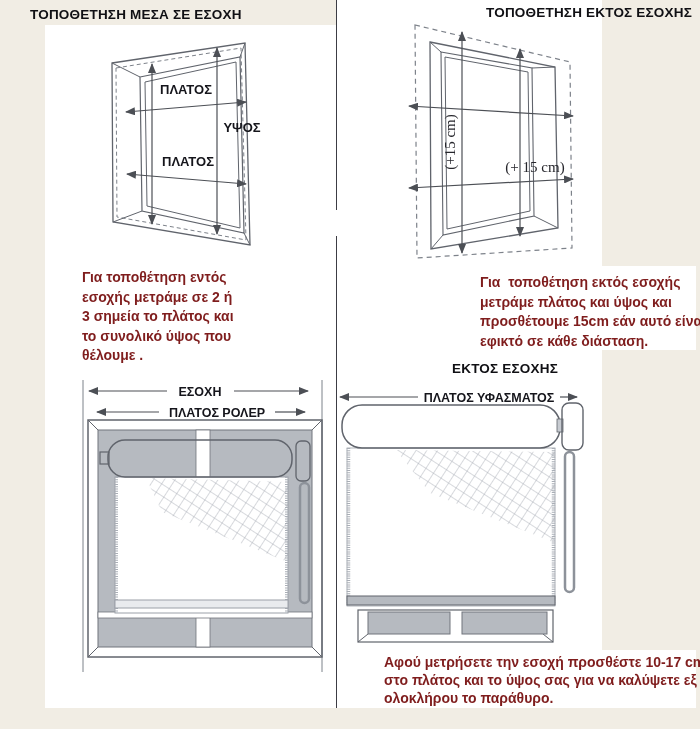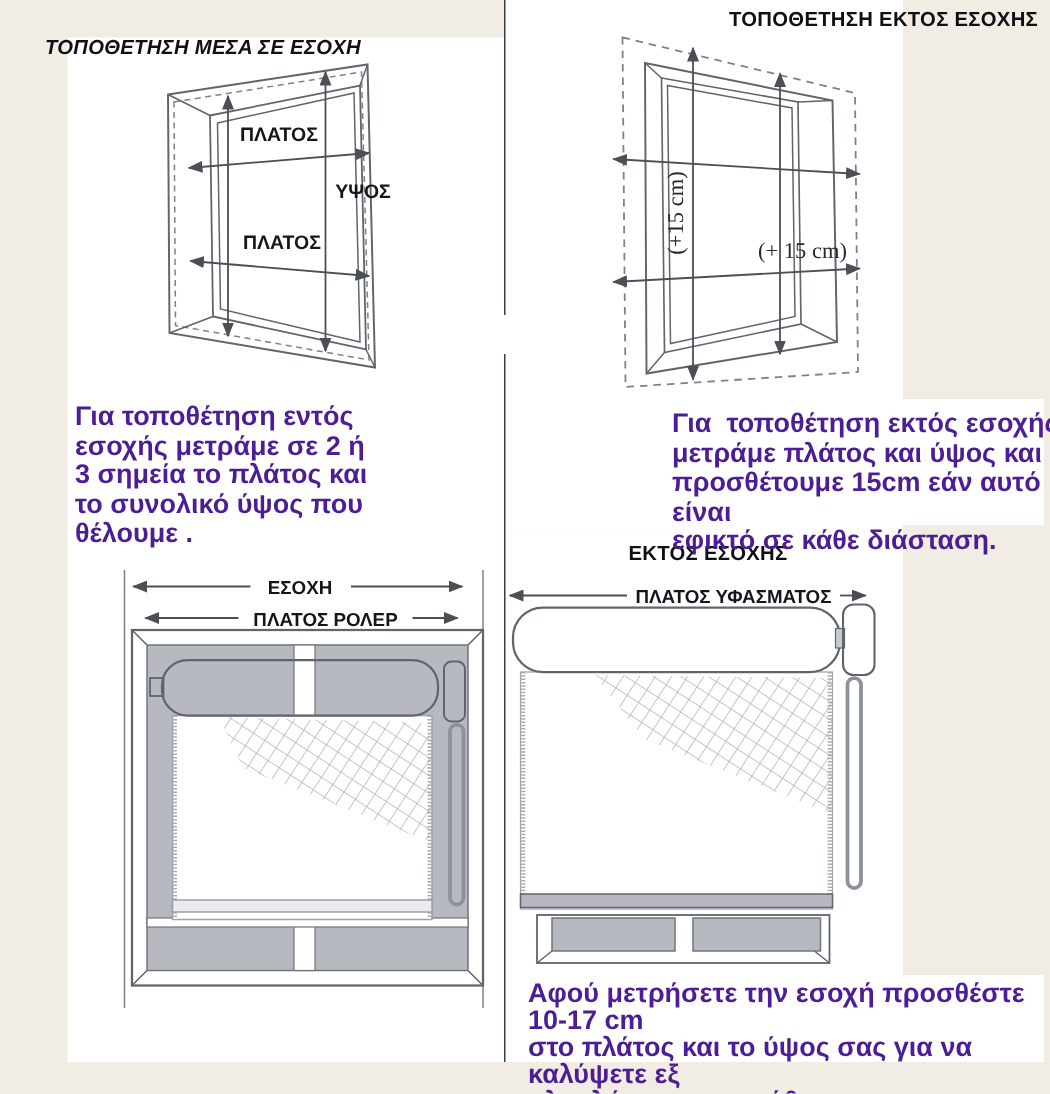--- a/index.html
+++ b/index.html
@@ -7,22 +7,22 @@
     width:700px;height:729px;position:relative;overflow:hidden;
     background:#f1ede4;
     font-family:"Liberation Sans",sans-serif;
   }
   .panel{position:absolute;background:#ffffff;}
   .title{
     position:absolute;font-weight:bold;font-size:13.5px;color:#101014;
     letter-spacing:.2px;white-space:nowrap;
   }
   .cap{
-    position:absolute;font-weight:bold;font-size:18px;line-height:19.5px;
-    color:#4c1d95;white-space:pre-wrap;
+    position:absolute;font-weight:bold;font-size:14px;line-height:19.5px;
+    color:#7f1d1d;white-space:pre-wrap;margin-left:32px;
   }
   .vdiv{position:absolute;left:336px;width:1px;background:#3c3c44;}
   .diag{position:absolute;}
   .dlabel{font:bold 13px "Liberation Sans",sans-serif;fill:#15151b;}
   .dlabel2{font:bold 12.5px "Liberation Sans",sans-serif;fill:#15151b;}
   .slabel{font:15px "Liberation Serif",serif;fill:#26262c;}
   .frameln{stroke:#60646c;fill:none;}
   .thinln{stroke:#7d828a;fill:none;}
   .arrow{stroke:#4c4f55;stroke-width:1.2;fill:none;}
 </style>
@@ -32,23 +32,23 @@
 <div class="panel" style="left:45px;top:25px;width:291px;height:345px;"></div>
 <div class="panel" style="left:336px;top:0px;width:266px;height:355px;"></div>
 <div class="panel" style="left:602px;top:266px;width:94px;height:84px;"></div>
 <div class="panel" style="left:45px;top:370px;width:291px;height:338px;"></div>
 <div class="panel" style="left:336px;top:355px;width:266px;height:353px;"></div>
 <div class="panel" style="left:602px;top:650px;width:94px;height:58px;"></div>
 
 <div class="vdiv" style="top:0px;height:210px;"></div>
 <div class="vdiv" style="top:236px;height:472px;"></div>
 
-<div class="title" style="left:30px;top:24px;font-style:italic;">ΤΟΠΟΘΕΤΗΣΗ ΜΕΣΑ ΣΕ ΕΣΟΧΗ</div>
+<div class="title" style="left:30px;top:7px;">ΤΟΠΟΘΕΤΗΣΗ ΜΕΣΑ ΣΕ ΕΣΟΧΗ</div>
 <div class="title" style="left:486px;top:5px;">ΤΟΠΟΘΕΤΗΣΗ ΕΚΤΟΣ ΕΣΟΧΗΣ</div>
-<div class="title" style="left:372px;top:361px;width:200px;text-align:center;">ΕΚΤΟΣ ΕΣΟΧΗΣ</div>
+<div class="title" style="left:358px;top:361px;width:200px;text-align:right;">ΕΚΤΟΣ ΕΣΟΧΗΣ</div>
 
 <svg class="diag" style="left:60px;top:28px;" width="276" height="240" viewBox="0 0 276 240">
   <defs>
     <marker id="s1a" viewBox="0 0 10 8" markerWidth="10" markerHeight="8" refX="9" refY="4" orient="auto-start-reverse" markerUnits="userSpaceOnUse">
       <path d="M0,0 L10,4 L0,8 Z" fill="#4c4f55"></path>
     </marker>
   </defs>
   <polygon points="52,35 185,15 190,217 53,194" fill="#ffffff" class="frameln" stroke-width="1.3"></polygon>
   <path d="M56,40 L181,20 L186,212 L57,189 Z" class="thinln" stroke-width="1" stroke-dasharray="4 3"></path>
   <polygon points="80,49 180,29 184,205 82,183" fill="#ffffff" class="frameln" stroke-width="1.2"></polygon>

